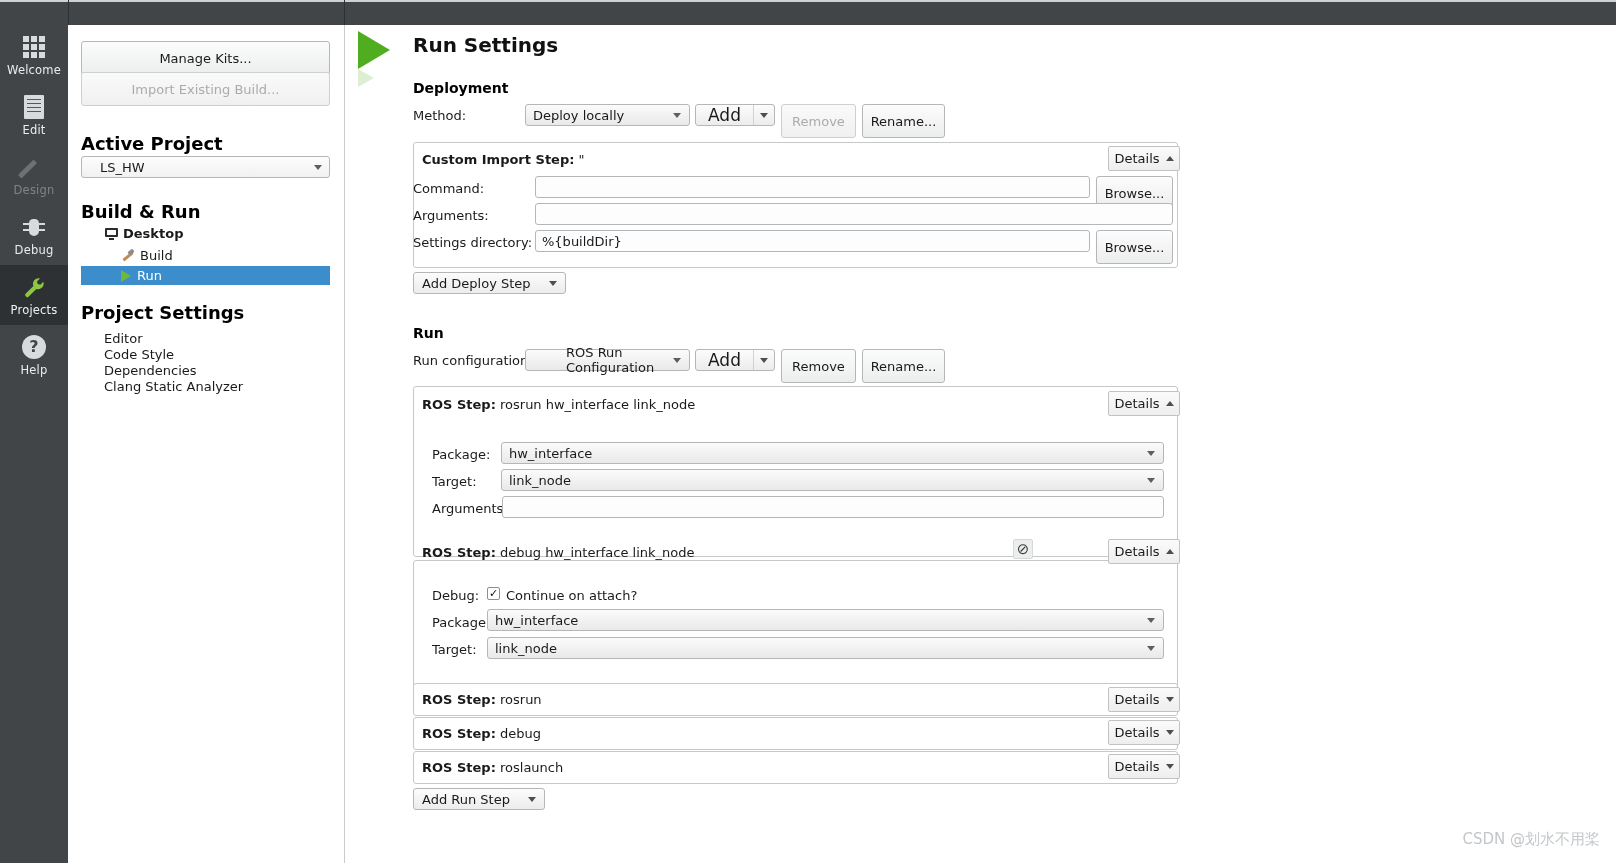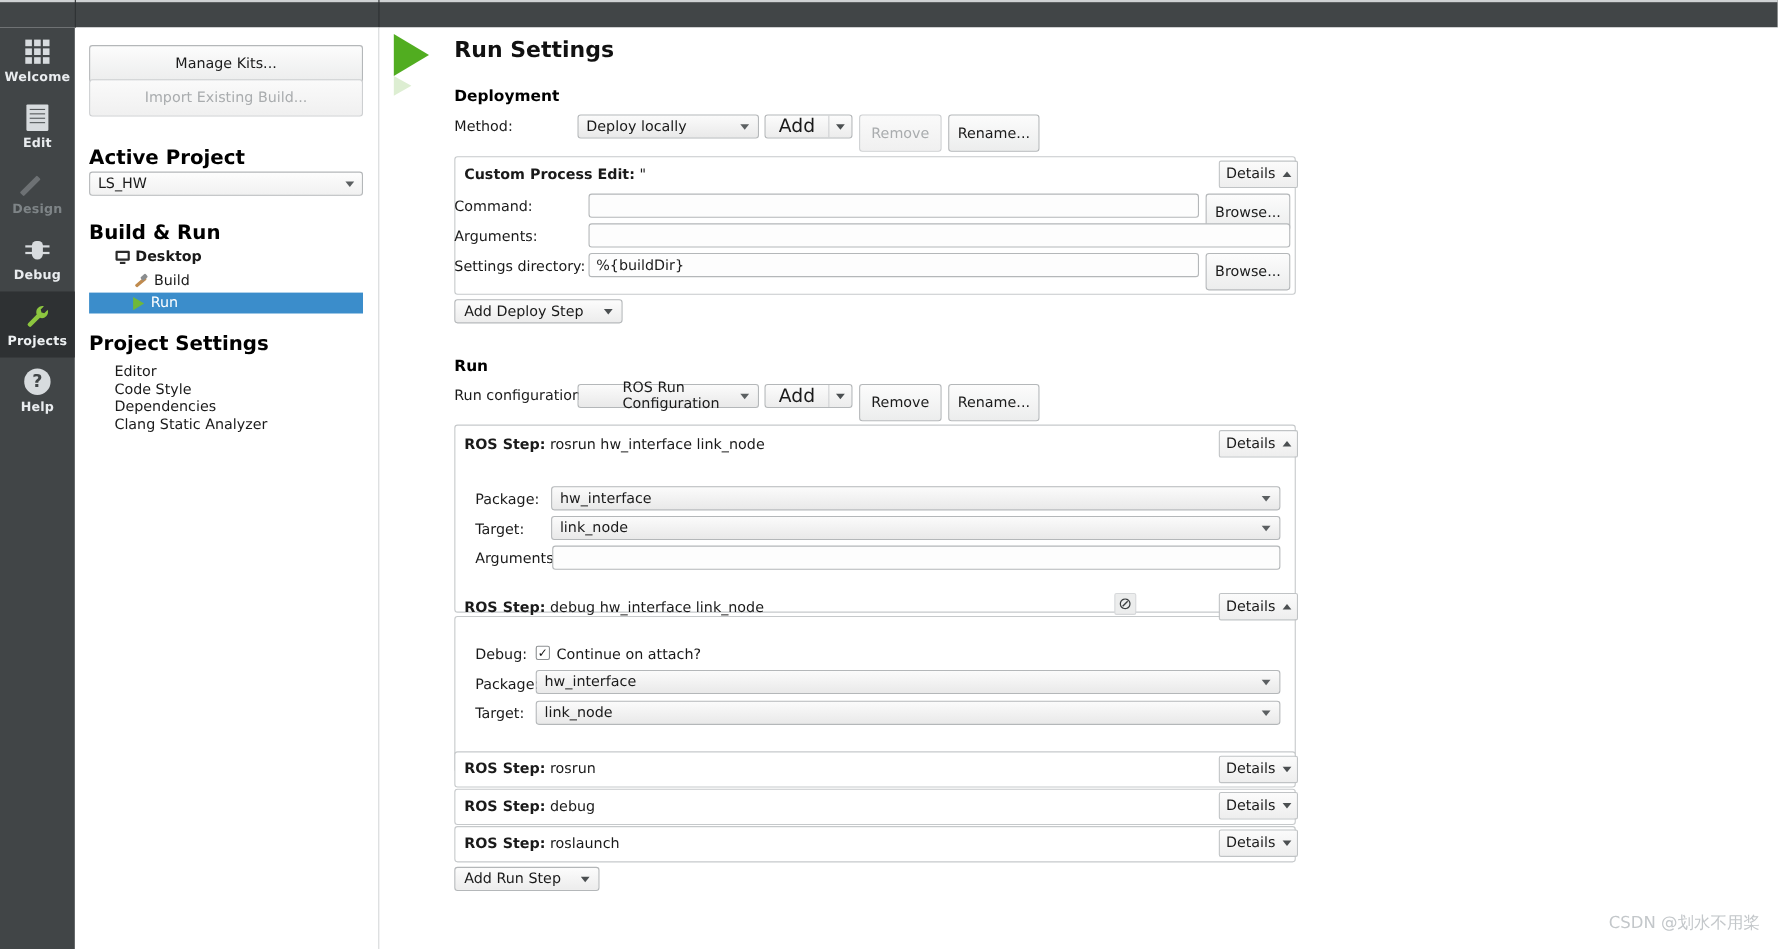--- a/index.html
+++ b/index.html
@@ -16,21 +16,21 @@
   .topbar{position:absolute;left:0;top:0;width:1616px;height:25px;background:#414547;}
   .topbar .div1{position:absolute;left:68px;top:0;width:1px;height:25px;background:#2e3133;}
   .topbar .div2{position:absolute;left:344px;top:0;width:1px;height:25px;background:#2e3133;}
   .topbar .hl{position:absolute;left:0;top:0;width:1616px;height:2px;background:#cfd2d4;}
 
   
   .modebar{position:absolute;left:0;top:25px;width:68px;height:838px;background:#414547;}
   .mode{position:relative;width:68px;height:60px;display:flex;flex-direction:column;
         align-items:center;justify-content:center;cursor:pointer;}
   .mode .glyph{width:26px;height:26px;display:flex;align-items:center;justify-content:center;}
-  .mode .mlabel{margin-top:3px;font-size:11.5px;font-weight:bold;color:#e9ecef;letter-spacing:.2px;}
+  .mode .mlabel{margin-top:3px;font-size:11.5px;font-weight:normal;color:#e9ecef;letter-spacing:.2px;}
   .mode.disabled .mlabel{color:#7e8487;}
   .mode.active{background:#2e3133;}
   .mode.active .mlabel{color:#eef1f3;}
 
   
   .ic-grid{display:grid;grid-template-columns:repeat(3,6px);grid-template-rows:repeat(3,6px);gap:2px;}
   .ic-grid i{background:#d7dbde;display:block;width:6px;height:6px;}
   
   .ic-doc{width:20px;height:24px;background:#d7dbde;border-radius:1px;position:relative;}
   .ic-doc::after{content:"";position:absolute;left:3px;top:4px;width:14px;height:1.5px;
@@ -58,21 +58,21 @@
     background:linear-gradient(#fcfcfc,#eceded);
     font-size:13px;color:#1a1a1a;display:inline-flex;align-items:center;justify-content:center;
     cursor:pointer;padding:0 8px;font-family:inherit;
   }
   .qbtn.disabled{color:#a9acae;background:linear-gradient(#fafafa,#f0f0f0);border-color:#cdcfd1;}
   .wide-btn{position:absolute;left:12px;width:249px;}
   .sec-title{position:absolute;font-weight:bold;font-size:18px;color:#000;}
   .combo{
     box-sizing:border-box;height:22px;border:1px solid #b4b7b9;border-radius:3px;
     background:linear-gradient(#fdfdfd,#f1f1f1);position:relative;display:flex;align-items:center;
-    padding-left:7px;font-size:13px;cursor:pointer;
+    padding-left:18px;font-size:13px;cursor:pointer;
   }
   .combo .arrow{position:absolute;right:7px;top:50%;margin-top:-2px;width:0;height:0;
     border-left:4px solid transparent;border-right:4px solid transparent;border-top:5px solid #5b5f61;}
   .treeitem{position:absolute;display:flex;align-items:center;font-size:13px;cursor:pointer;}
   .treeitem.sel{background:#3b8dcb;color:#fff;}
   .ic-monitor{width:13px;height:12px;position:relative;margin-right:5px;}
   .ic-monitor b{position:absolute;left:0;top:0;width:13px;height:9px;border:2px solid #2b2b2b;
      box-sizing:border-box;background:#fff;border-radius:1px;}
   .ic-monitor i{position:absolute;left:4px;bottom:0;width:5px;height:2px;background:#2b2b2b;}
   .ic-hammer{width:14px;height:14px;position:relative;margin-right:5px;}
@@ -274,21 +274,21 @@
       </span>
   </div>
 
   <div class="qbtn disabled" style="position:absolute;left:436px;top:79px;width:75px;">Remove</div>
 
   <div class="qbtn" style="position:absolute;left:517px;top:79px;width:83px;">Rename...</div>
 
   <div class="gbox" style="left:68px;top:117px;width:765px;height:126px;"></div>
 
   <div class="gtitle" style="left:77px;top:127px;">
-    <b>Custom Process Edit:</b>
+    <b>Custom Import Step:</b>
     <span>"</span>
   </div>
 
   <div class="detbtn" style="left:763px;top:121px;width:72px;">
     <span>Details</span>
     <span class="tri-up"></span>
   </div>
 
   <div class="lbl" style="left:68px;top:156px;">Command:</div>
   <div class="field" style="left:190px;top:151px;width:555px;"></div>

